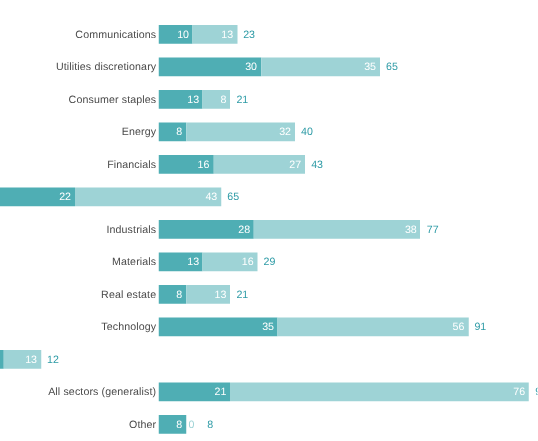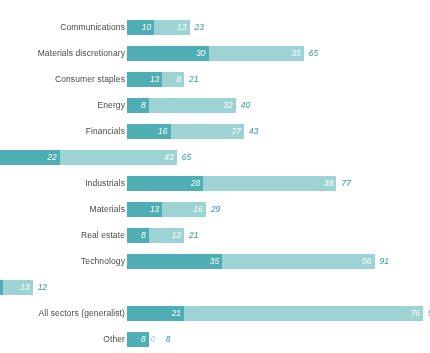--- a/index.html
+++ b/index.html
@@ -48,21 +48,20 @@
     box-sizing: border-box;
     flex: 0 0 127px;
   }
 
   .bar-area {
     position: relative;
     height: 15px;
     flex: 1 1 auto;
     display: flex;
     align-items: flex-end;
-    font-style: italic;
   }
 
   .seg {
     position: relative;
     height: 15px;
     display: flex;
     align-items: center;
     justify-content: flex-end;
     box-sizing: border-box;
     overflow: visible;
@@ -121,21 +120,21 @@
           <div class="seg seg-dark" style="width: 27.2px;">
             <span class="seg-value">10</span>
           </div>
           <div class="seg seg-light" style="width: 35.36px;">
             <span class="seg-value">13</span>
           </div>
           <div class="total-value">23</div>
         </div>
       </div>
       <div class="row">
-        <div class="row-label">Materials discretionary</div>
+        <div class="row-label">Utilities discretionary</div>
         <div class="bar-area">
           <div class="seg seg-dark" style="width: 81.6px;">
             <span class="seg-value">30</span>
           </div>
           <div class="seg seg-light" style="width: 95.2px;">
             <span class="seg-value">35</span>
           </div>
           <div class="total-value">65</div>
         </div>
       </div>

